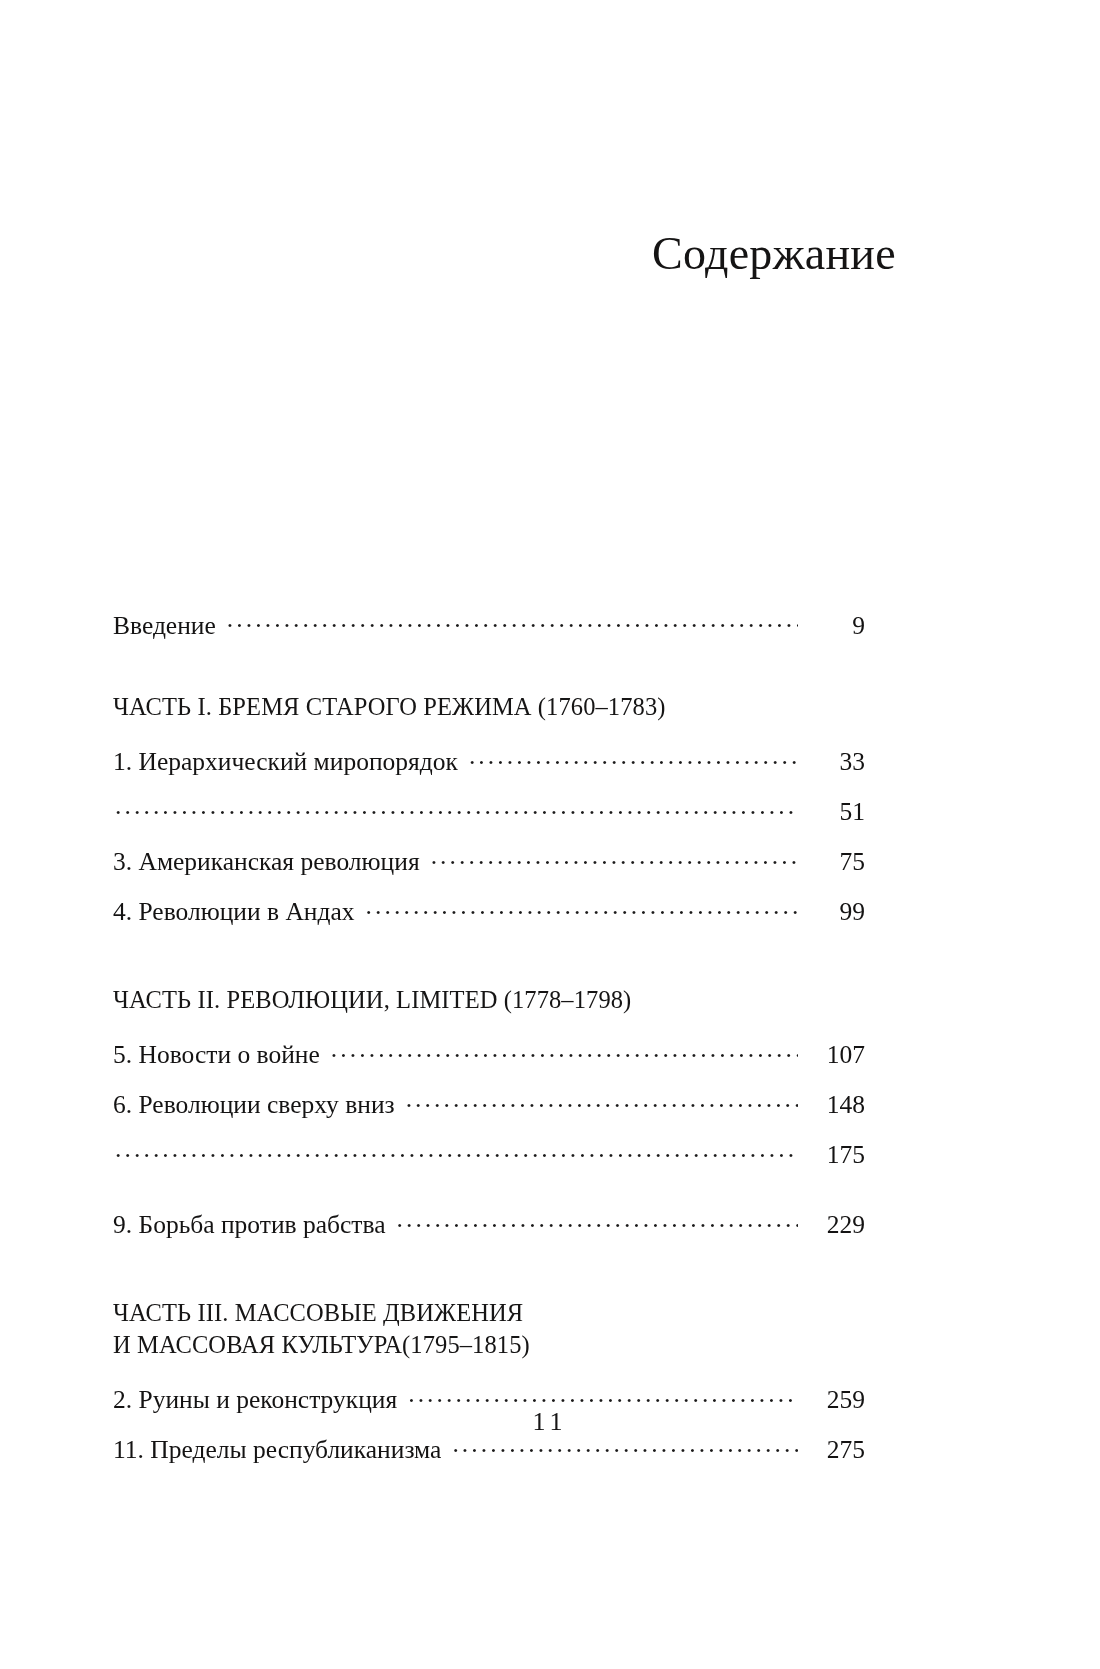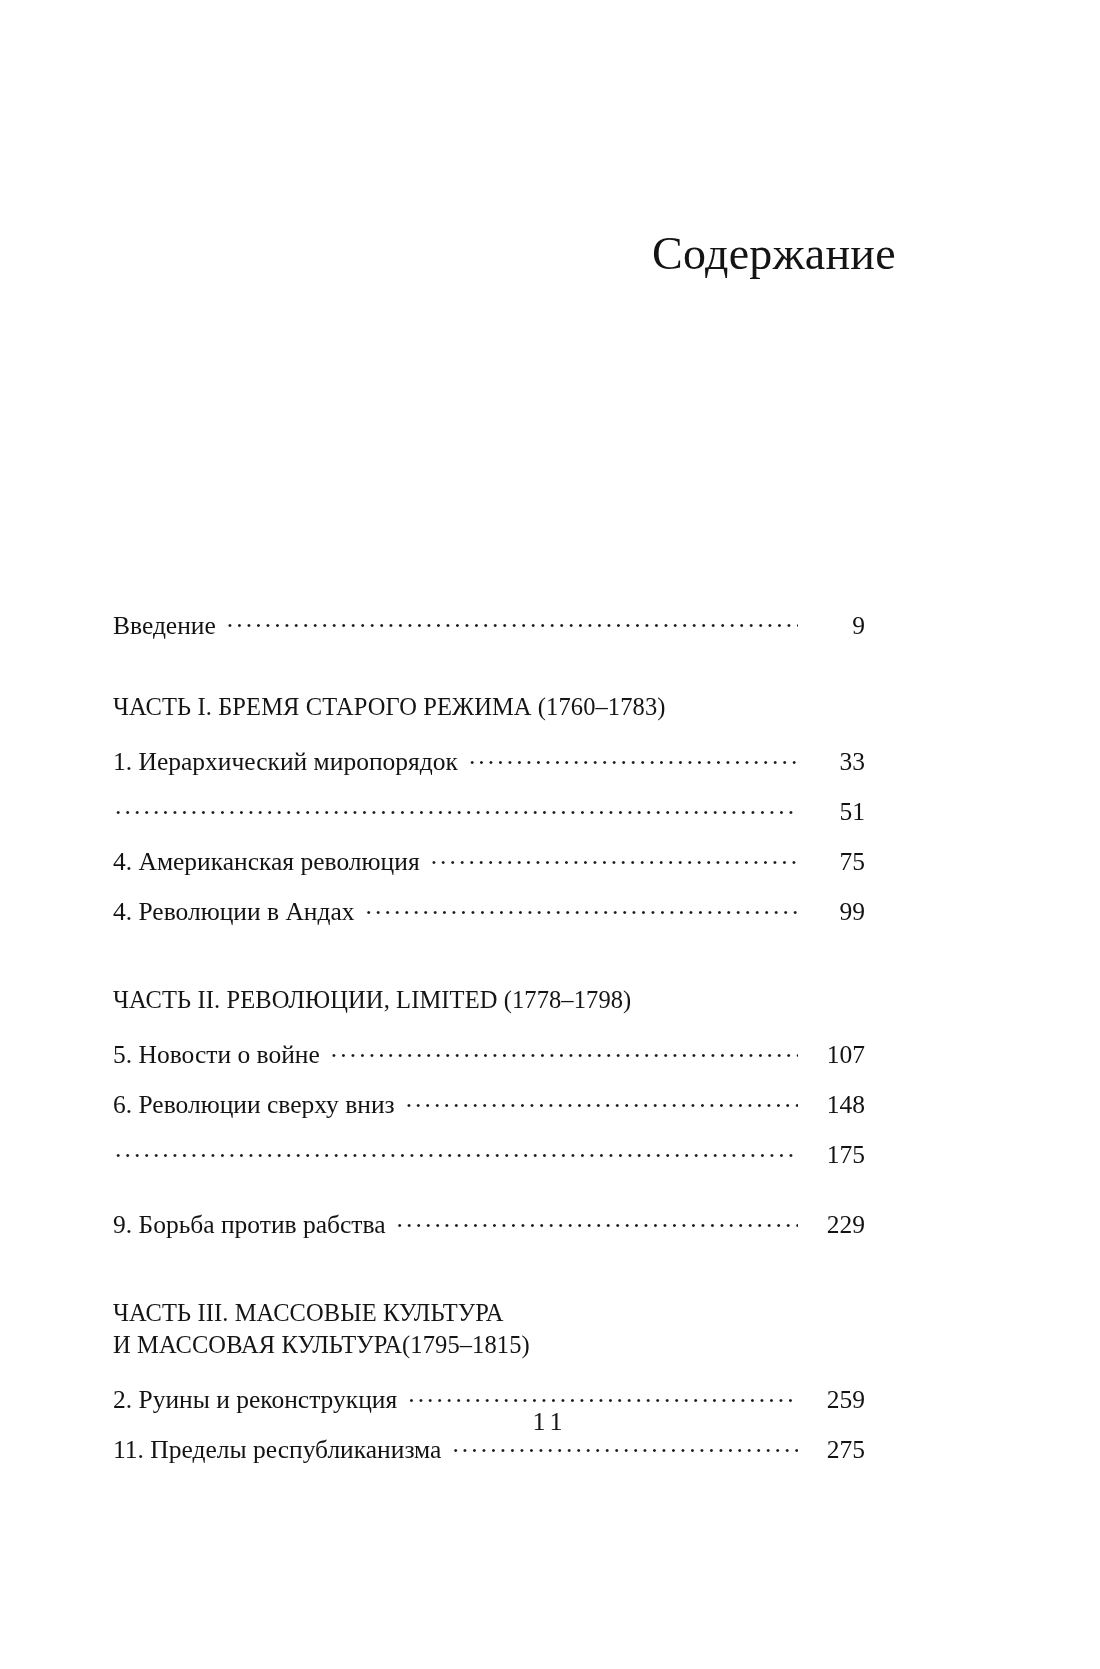--- a/index.html
+++ b/index.html
@@ -147,21 +147,21 @@
     </div>
     <div class="row-gap"></div>
 
     <div class="entry">
       <span class="leader"></span>
       <span class="pageno">51</span>
     </div>
     <div class="row-gap"></div>
 
     <div class="entry">
-      <span class="label">4. Американская революция</span>
+      <span class="label">3. Американская революция</span>
       <span class="leader"></span>
       <span class="pageno">75</span>
     </div>
     <div class="row-gap"></div>
 
     <div class="entry">
       <span class="label">4. Революции в Андах</span>
       <span class="leader"></span>
       <span class="pageno">99</span>
     </div>
@@ -197,21 +197,21 @@
 
     <div class="entry">
       <span class="label">9. Борьба против рабства</span>
       <span class="leader"></span>
       <span class="pageno">229</span>
     </div>
 
     <div class="gap-section"></div>
 
     <div class="part-heading">
-      <span class="ph-line">ЧАСТЬ III. МАССОВЫЕ КУЛЬТУРА</span>
+      <span class="ph-line">ЧАСТЬ III. МАССОВЫЕ ДВИЖЕНИЯ</span>
       <span class="ph-line">И МАССОВАЯ КУЛЬТУРА(1795–1815)</span>
     </div>
     <div class="gap-part"></div>
 
     <div class="entry">
       <span class="label">2. Руины и реконструкция</span>
       <span class="leader"></span>
       <span class="pageno">259</span>
     </div>
     <div class="row-gap"></div>

